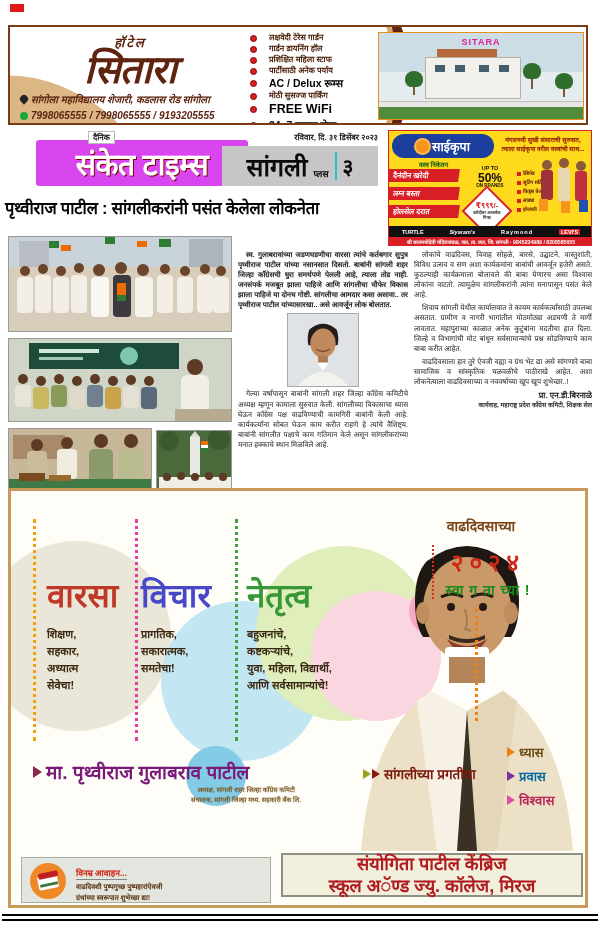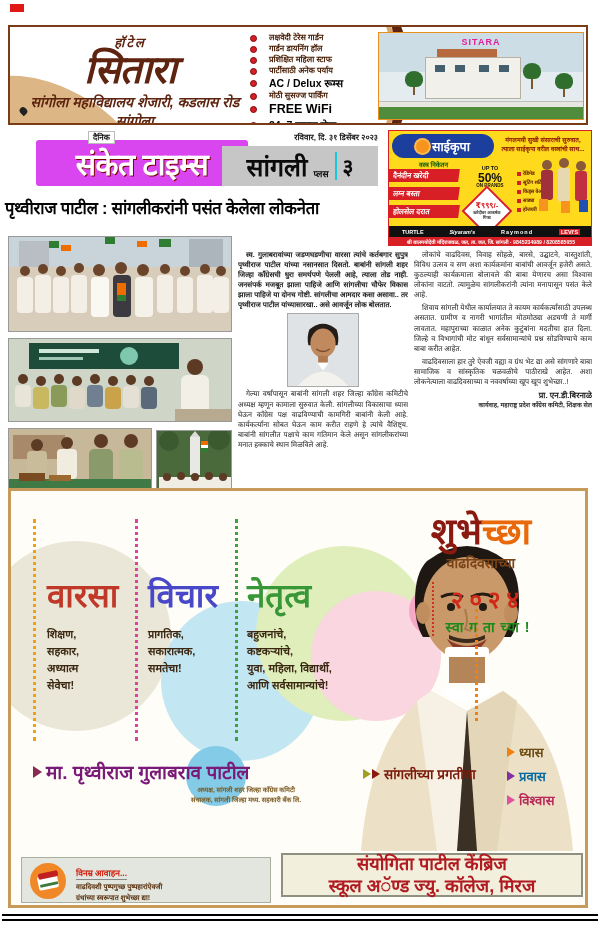--- a/index.html
+++ b/index.html
@@ -15,21 +15,21 @@
             border:2px solid #7a3c16;overflow:hidden;}
   .hotel-swoosh{position:absolute;left:-55px;bottom:-72px;width:190px;height:110px;background:#dcb684;
             transform:rotate(18deg);border-radius:40% 60% 0 0;}
   .hotel-curve1{position:absolute;left:336px;top:-22px;width:64px;height:140px;border-radius:50%;
             border-right:13px solid #5e2410;}
   .hotel-curve2{position:absolute;left:326px;top:-22px;width:64px;height:140px;border-radius:50%;
             border-right:7px solid #d9a86a;}
   .hotel-logo{position:absolute;left:10px;top:6px;width:220px;text-align:center;color:#5e2410;font-style:italic;}
   .hotel-brand-sm{font-size:13px;font-weight:800;letter-spacing:2px;}
   .hotel-brand{font-size:39px;font-weight:900;line-height:.95;letter-spacing:-1px;}
-  .hotel-addr,.hotel-phone{font-size:14px;font-weight:700;margin-top:4px;display:flex;align-items:center;justify-content:flex-start;gap:3px;}
+  .hotel-addr,.hotel-phone{font-size:10px;font-weight:700;margin-top:4px;display:flex;align-items:center;justify-content:flex-start;gap:3px;}
   .pin-icon{width:8px;height:8px;border-radius:50% 50% 50% 0;background:#222;transform:rotate(-45deg);display:inline-block;}
   .call-icon{width:8px;height:8px;border-radius:50%;background:#18a838;display:inline-block;}
   .hotel-feats{position:absolute;left:240px;top:6px;width:124px;}
   .feat{display:flex;align-items:center;gap:12px;margin-bottom:1px;font-size:8px;font-weight:800;color:#4a2008;line-height:1.25;}
   .feat .dot{width:7px;height:7px;min-width:7px;border-radius:50%;background:#d81f26;border:1px solid #7a0a0a;}
   .feat.big{font-size:10.5px;color:#000;}
   .feat.huge{font-size:12.5px;color:#000;}
   .hotel-photo{position:absolute;left:368px;top:5px;width:206px;height:88px;border:1px solid #e89020;
             background:linear-gradient(#ccdde6 0 45%,#e4ecef 45% 100%);overflow:hidden;}
   .sitara-sign{position:absolute;left:0;right:0;top:4px;text-align:center;font-size:9px;font-weight:900;color:#e0209a;letter-spacing:1px;}
@@ -479,21 +479,21 @@
     <div class="dotline" style="left:224px;top:28px;height:222px;border-color:#40a040" data-name="dotted-divider"></div>
     <div class="dotline" style="left:464px;top:118px;height:112px;border-color:#f08010;z-index:3" data-name="dotted-divider"></div>
 
     <div class="pillar p1" style="left:36px;top:88px;width:88px" data-name="pillar-varsa">
       <h2 data-name="pillar-title">वारसा</h2>
       <div class="ln">शिक्षण,</div>
       <div class="ln">सहकार,</div>
       <div class="ln">अध्यात्म</div>
       <div class="ln">सेवेचा!</div>
     </div>
-    <div class="pillar p2" style="left:137px;top:88px;width:86px" data-name="pillar-vichar">
+    <div class="pillar p2" style="left:130px;top:88px;width:86px" data-name="pillar-vichar">
       <h2 data-name="pillar-title">विचार</h2>
       <div class="ln">प्रागतिक,</div>
       <div class="ln">सकारात्मक,</div>
       <div class="ln">समतेचा!</div>
     </div>
     <div class="pillar p3" style="left:236px;top:88px;width:120px" data-name="pillar-netrutva">
       <h2 data-name="pillar-title">नेतृत्व</h2>
       <div class="ln">बहुजनांचे,</div>
       <div class="ln">कष्टकऱ्यांचे,</div>
       <div class="ln">युवा, महिला, विद्यार्थी,</div>
@@ -515,23 +515,20 @@
       <path d="M108 104 q18 8 36 0 l0 4 q-18 8 -36 0z" fill="#3a2a1c"></path>
       <rect x="108" y="126" width="36" height="26" fill="#b5855a"></rect>
       <path d="M20 320 q10 -120 70 -160 l36 20 l36 -20 q60 40 70 160z" fill="#ece0c6"></path>
       <path d="M126 180 l-36 -20 l-14 10 l20 150 l30 0z" fill="#f6f1e4"></path>
       <path d="M126 180 l36 -20 l14 10 l-20 150 l-30 0z" fill="#e4d6b8"></path>
       <path d="M126 180 l-10 140 l20 0z" fill="#3a3024"></path>
       <path d="M108 152 q18 16 36 0 l8 10 q-26 18 -52 0z" fill="#fff"></path>
     </svg>
 
     <div class="wish" data-name="wish-block">
-      <div class="wish-main" data-name="wish-main-text">
-        <span class="wm-a">शुभे</span><span class="wm-b">च्छा</span>
-      </div>
       <div class="wish-sub" data-name="wish-sub-text">वाढदिवसाच्या</div>
       <div class="wish-year-box" data-name="year-welcome-block">
         <div class="wish-year" data-name="year-text">२०२४</div>
         <div class="wish-welcome" data-name="welcome-text">स्वा ग ता च्या !</div>
       </div>
     </div>
 
     <div class="person" data-name="person-block">
       <div class="person-name" data-name="person-name">
         <span class="tri" data-name="arrow-icon"></span>

